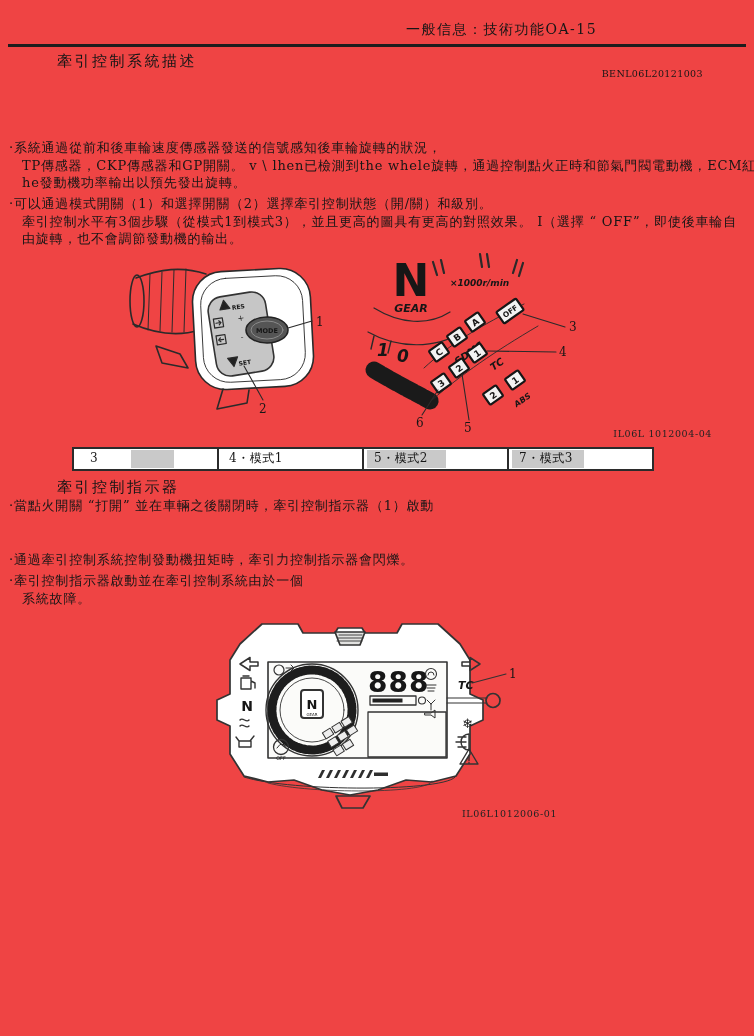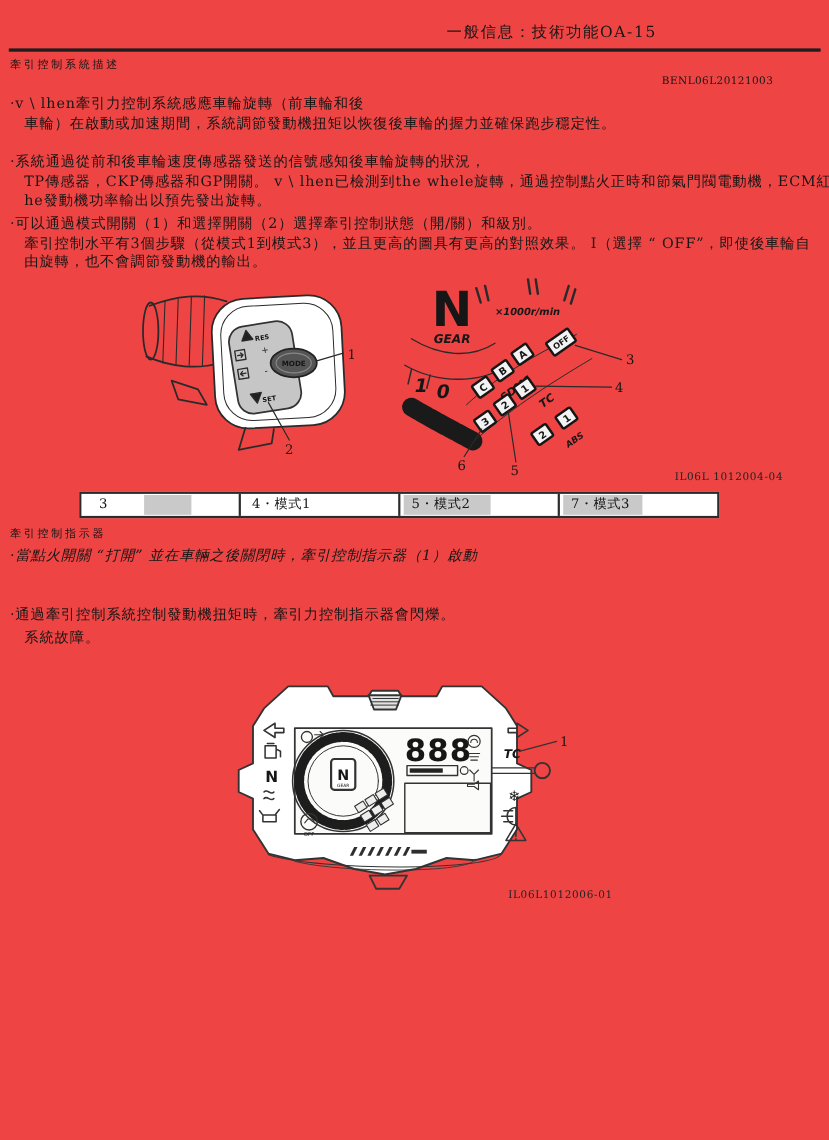--- a/index.html
+++ b/index.html
@@ -3,21 +3,21 @@
 <meta charset="utf-8">
 <style>
   html,body{margin:0;padding:0;background:#9a9a9a;}
   .page{
     position:relative;width:754px;height:1036px;margin:0 auto;
     background:#ef4444;color:#161616;overflow:hidden;
     font-family:"DejaVu Serif","Liberation Serif",serif;
   }
   .abs{position:absolute;}
   .hdr{font-size:14px;letter-spacing:1.5px;}
-  .title{font-size:10px;letter-spacing:2.5px;}
+  .title{font-size:15px;letter-spacing:2.5px;margin-left:48px;}
   .code{font-size:9.5px;letter-spacing:0.4px;}
   .cap{font-size:9.5px;letter-spacing:0.6px;color:#222;}
   .rule{background:#1d1d1d;}
   .bullet .ln{white-space:pre;height:17.5px;line-height:17.5px;font-size:13px;letter-spacing:0.8px;}
   .bullet .ln.indent{padding-left:13px;}
   .legend{display:flex;border:2px solid #2b2b2b;background:#fff;}
   .cell{flex:1;position:relative;border-left:2px solid #2b2b2b;height:20px;font-size:12px;line-height:19px;}
   .cell:first-child{border-left:none;}
   .cell .shade{position:absolute;top:1px;bottom:1px;background:#c9c9c9;}
   .cell .lbl{position:absolute;z-index:1;top:0;letter-spacing:0.5px;}
@@ -29,24 +29,20 @@
 <body>
 
 <div class="page">
 
   <div class="abs hdr" style="left:406px;top:21px;">一般信息：技術功能OA-15</div>
   <div class="abs rule" style="left:8px;top:44px;width:738px;height:3px;"></div>
 
   <div class="abs title" style="left:9px;top:52px;">牽引控制系統描述</div>
   <div class="abs code" style="right:51px;top:68px;">BENL06L20121003</div>
 
-  <div class="abs bullet" style="left:9px;top:86px;">
-    <div class="ln">·v \ lhen牽引力控制系統感應車輪旋轉（前車輪和後</div>
-    <div class="ln indent">車輪）在啟動或加速期間，系統調節發動機扭矩以恢復後車輪的握力並確保跑步穩定性。</div>
-  </div>
 
   <div class="abs bullet" style="left:9px;top:139px;">
     <div class="ln">·系統通過從前和後車輪速度傳感器發送的信號感知後車輪旋轉的狀況，</div>
     <div class="ln indent">TP傳感器，CKP傳感器和GP開關。 v \ lhen已檢測到the whele旋轉，通過控制點火正時和節氣門閥電動機，ECM紅ecm t</div>
     <div class="ln indent">he發動機功率輸出以預先發出旋轉。</div>
   </div>
 
   <div class="abs bullet" style="left:9px;top:195px;">
     <div class="ln">·可以通過模式開關（1）和選擇開關（2）選擇牽引控制狀態（開/關）和級別。</div>
     <div class="ln indent">牽引控制水平有3個步驟（從模式1到模式3），並且更高的圖具有更高的對照效果。 I（選擇 “ OFF”，即使後車輪自</div>
@@ -174,27 +170,28 @@
       <span class="lbl" style="left:10px;">5・模式2</span>
     </div>
     <div class="cell">
       <div class="shade" style="left:3px;width:50%;"></div>
       <span class="lbl" style="left:10px;">7・模式3</span>
     </div>
   </div>
 
   <div class="abs title" style="left:9px;top:478px;">牽引控制指示器</div>
 
-  <div class="abs bullet" style="left:9px;top:497px;font-style:italic;">
+  <div class="abs bullet" style="left:9px;top:497px;">
     <div class="ln">·當點火開關 “打開” 並在車輛之後關閉時，牽引控制指示器（1）啟動</div>
   </div>
   <div class="abs bullet" style="left:9px;top:551px;">
     <div class="ln">·通過牽引控制系統控制發動機扭矩時，牽引力控制指示器會閃爍。</div>
   </div>
   <div class="abs bullet" style="left:9px;top:572px;">
+    <div class="ln">·牽引控制指示器啟動並在牽引控制系統由於一個</div>
     <div class="ln indent">系統故障。</div>
   </div>
 
   <svg class="abs" style="left:200px;top:612px;" width="340" height="200" viewBox="0 0 340 200">
     <g stroke="#333" fill="none" stroke-width="1.7" stroke-linejoin="round" stroke-linecap="round">
       <path d="M40,32 L62,12 L98,12 L103,21 L135,21 L138,16 L162,16 L165,21 L197,21 L202,12 L238,12 L260,32 L270,48 L270,82 L283,88 L283,108 L270,114 L270,142 L256,164 L232,170 L206,168 L178,178 L150,183 L122,178 L94,168 L68,170 L44,164 L30,142 L30,114 L17,108 L17,88 L30,82 L30,48 Z" fill="#fff"></path>
       <path d="M135,20 L165,20 L160,33 L140,33 Z" fill="#e2e2e0"></path>
       <path d="M139,23 h23 M138,26 h25 M137,29 h25" stroke-width="0.9"></path>
       <path d="M136,184 L170,184 L163,196 L142,196 Z"></path>
       <path d="M44,165 C90,180 250,180 256,164" stroke-width="1"></path>

